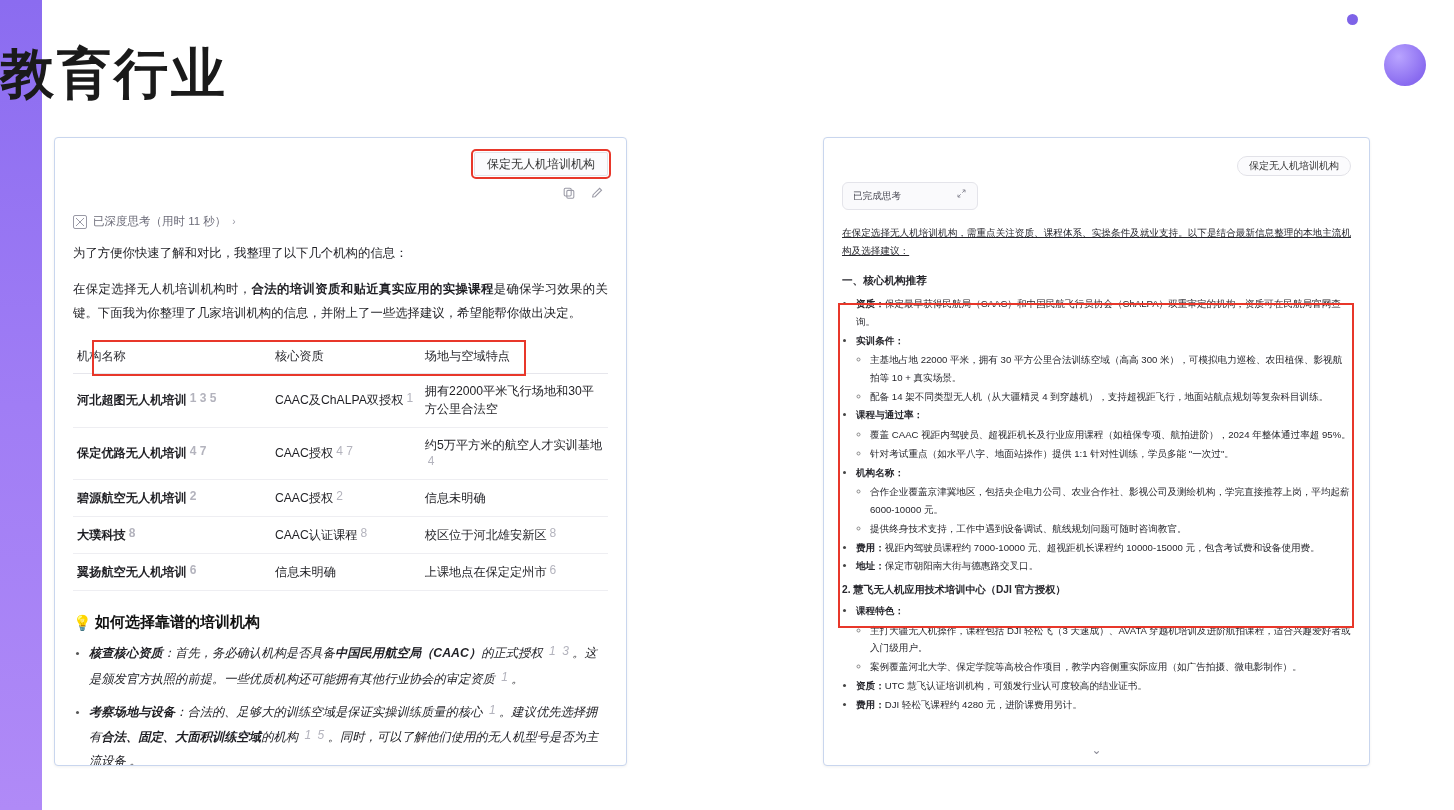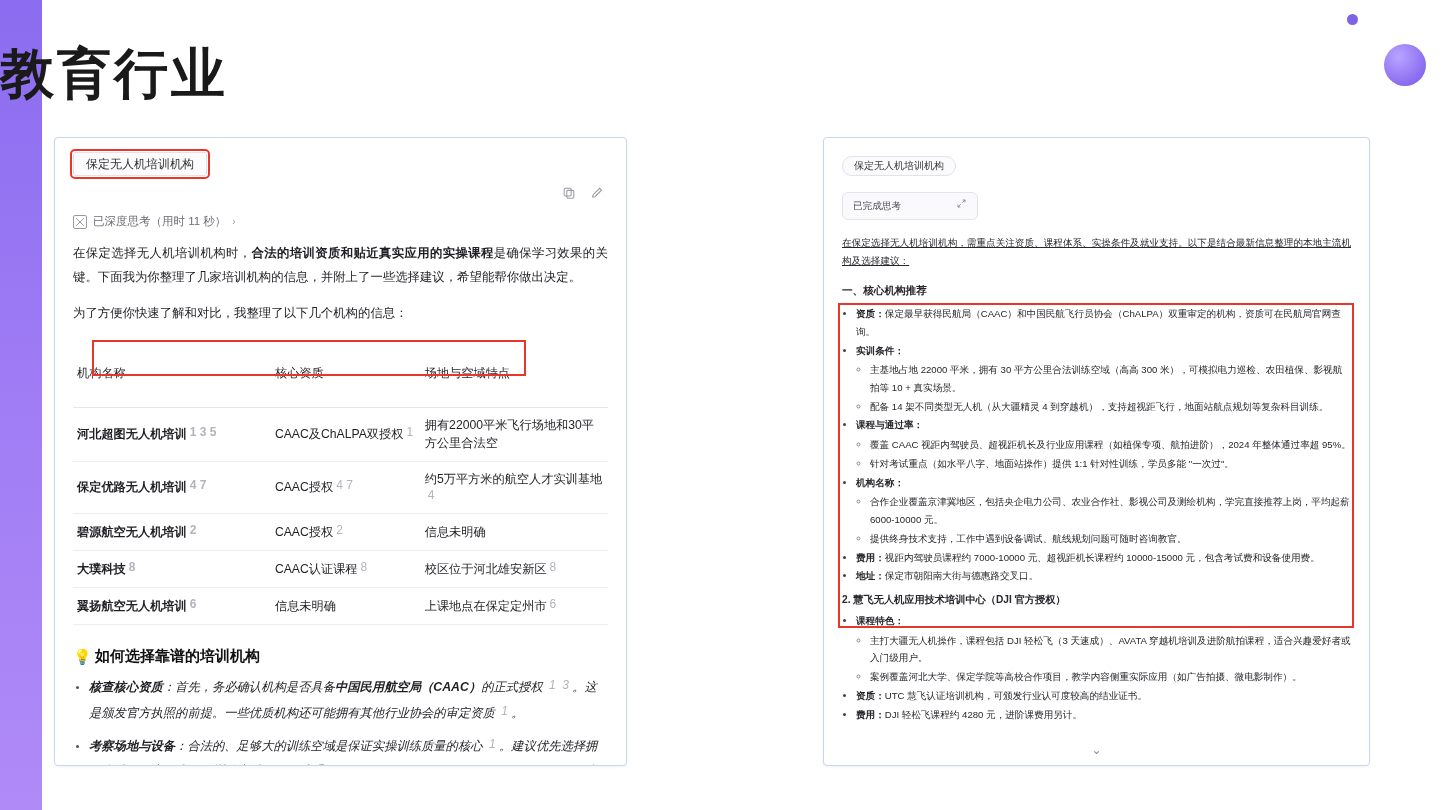--- a/index.html
+++ b/index.html
@@ -79,21 +79,21 @@
   }
 
   .panel-inner {
     padding: 10px 18px 10px 18px;
     box-sizing: border-box;
     height: 100%;
   }
 
   .chip-row {
     display: flex;
-    justify-content: flex-start;
+    justify-content: flex-end;
     padding-top: 4px;
   }
   .chip {
     border: 1px solid #e2e2e8;
     border-radius: 16px;
     background: #fbfbfd;
     color: #333;
     padding: 5px 12px;
     font-size: 12px;
     line-height: 1;
@@ -152,21 +152,21 @@
     width: 100%;
     border-collapse: collapse;
     margin-top: 14px;
     font-size: 12.2px;
     color: #1f1f24;
   }
   table.info th {
     text-align: left;
     font-weight: normal;
     color: #2a2a30;
-    padding: 25px 4px;
+    padding: 8px 4px;
     border-bottom: 1px solid #e6e6ec;
   }
   table.info td {
     padding: 9px 4px;
     border-bottom: 1px solid #eeeef2;
     vertical-align: middle;
   }
   table.info td.name { font-weight: bold; width: 37%; }
   table.info td.qual { width: 28%; }
   .sup {
@@ -219,21 +219,21 @@
     padding: 14px 18px 0 18px;
     box-sizing: border-box;
     font-size: 9.6px;
     color: #26262c;
     line-height: 1.85;
     height: 100%;
     overflow: hidden;
   }
   .rp .chip { font-size: 10px; padding: 4px 11px; }
   .done-box {
-    margin-top: 16px;
+    margin-top: 6px;
     border: 1px solid #e4e4ea;
     border-radius: 6px;
     background: #fafafc;
     width: 136px;
     height: 28px;
     display: flex;
     align-items: center;
     justify-content: space-between;
     padding: 0 10px;
     box-sizing: border-box;
@@ -303,25 +303,25 @@
           </svg>
         </span>
       </div>
 
       <div class="think-row">
         <span class="think-box"></span>
         <span>已深度思考（用时 11 秒）</span>
         <span class="chev">›</span>
       </div>
 
+      <div class="body-text">为了方便你快速了解和对比，我整理了以下几个机构的信息：</div>
+
       <div class="body-text">
         在保定选择无人机培训机构时，<b>合法的培训资质和贴近真实应用的实操课程</b>是确保学习效果的关键。下面我为你整理了几家培训机构的信息，并附上了一些选择建议，希望能帮你做出决定。
       </div>
-
-      <div class="body-text">为了方便你快速了解和对比，我整理了以下几个机构的信息：</div>
 
       <table class="info">
         <thead>
           <tr>
             <th>机构名称</th>
             <th>核心资质</th>
             <th>场地与空域特点</th>
           </tr>
         </thead>
         <tbody>

